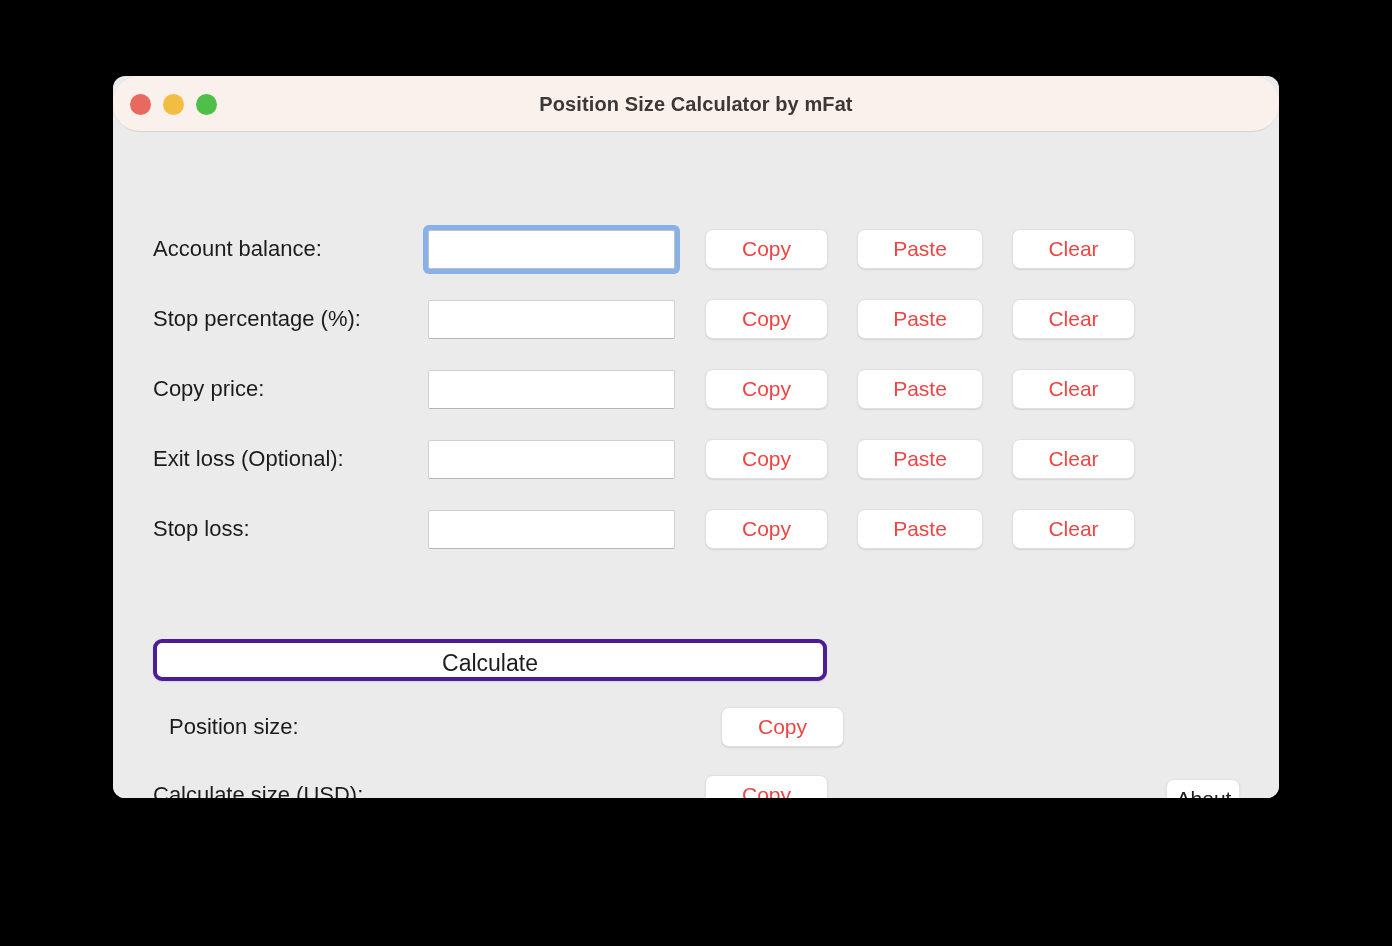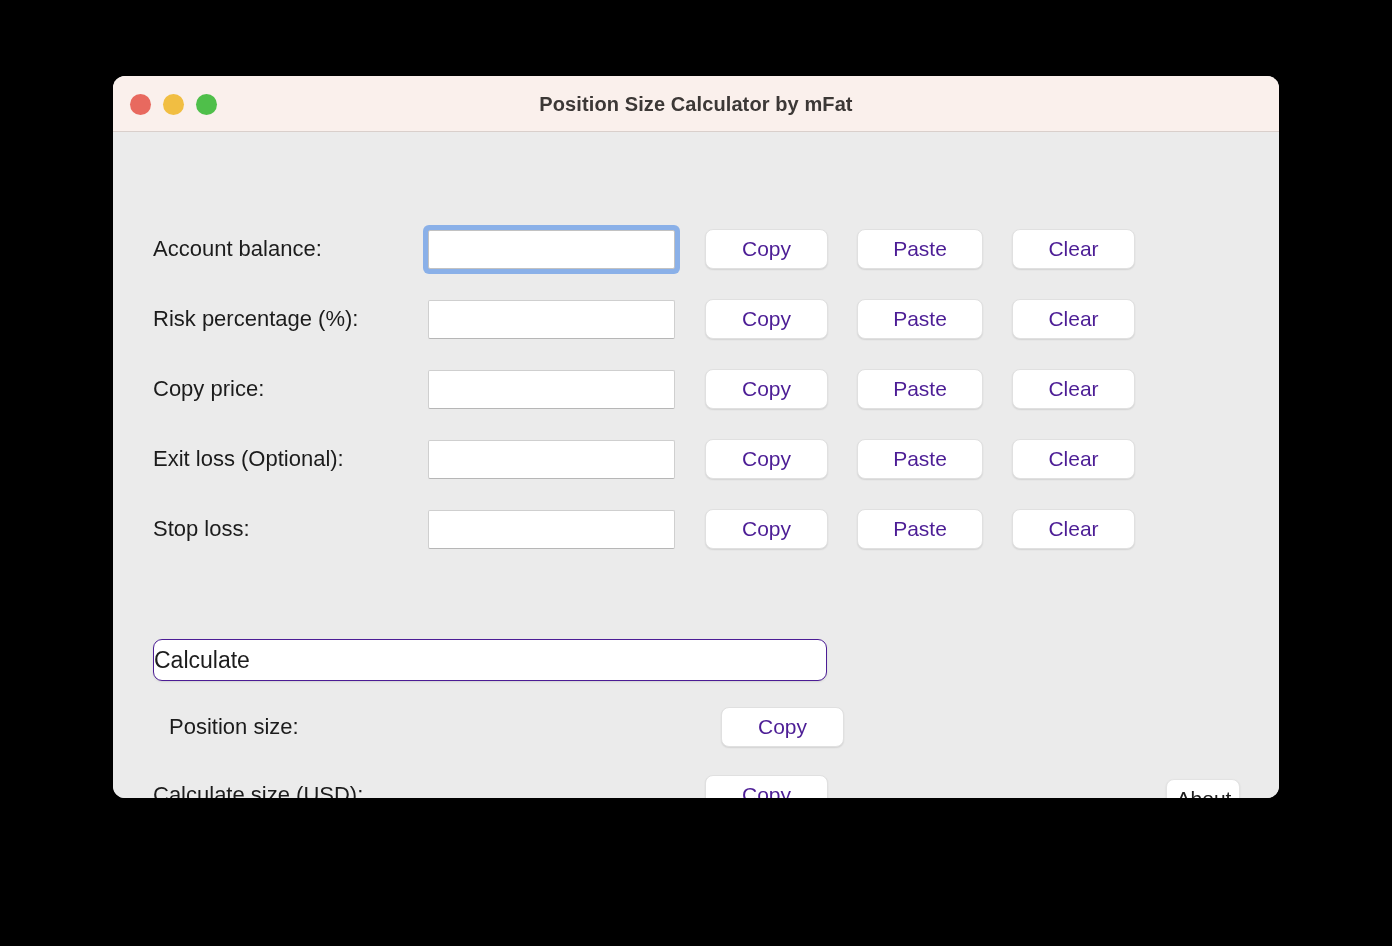--- a/index.html
+++ b/index.html
@@ -31,20 +31,21 @@
     overflow: hidden;
     box-shadow: 0 6px 26px rgba(0,0,0,0.55);
   }
 
   
   #titlebar {
     position: relative;
     height: 56px;
     background: #faf0ec;
     border-bottom: 1px solid #d9cfcb;
+    border-radius: 27px;
   }
 
   .traffic-lights {
     position: absolute;
     left: 17px;
     top: 0;
     height: 56px;
     display: flex;
     align-items: center;
     gap: 12px;
@@ -122,21 +123,21 @@
 
   .btn {
     position: absolute;
     top: 3px;
     height: 40px;
     background: #ffffff;
     border: 1px solid #e0e0e0;
     border-radius: 8px;
     font-family: "Liberation Sans", sans-serif;
     font-size: 21px;
-    color: #4c1d95;
+    color: #ef4444;
     cursor: default;
     box-shadow: 0 1px 1.5px rgba(0,0,0,0.10);
     padding: 0;
     line-height: 38px;
     text-align: center;
   }
 
   .btn-copy  { left: 592px; width: 123px; }
   .btn-paste { left: 744px; width: 126px; }
   .btn-clear { left: 899px; width: 123px; }
@@ -149,29 +150,29 @@
     height: 46px;
   }
 
   #calculate-button {
     position: absolute;
     left: 40px;
     top: 2px;
     width: 674px;
     height: 42px;
     background: #ffffff;
-    border: 1px solid #4c1d95;
+    border: 4px solid #4c1d95;
     border-radius: 9px;
     font-family: "Liberation Sans", sans-serif;
     font-size: 23px;
     color: #1c1c1c;
     cursor: default;
     box-shadow: 0 1px 2px rgba(0,0,0,0.10);
     line-height: 40px;
-    text-align: left;
+    text-align: center;
   }
 
   
   #about-button {
     position: absolute;
     left: 1053px;
     top: 647px;
     width: 74px;
     height: 40px;
     background: #ffffff;
@@ -216,21 +217,21 @@
 
       <div class="row" style="top:94px;">
         <span class="field-label">Account balance:</span>
         <input class="text-input focused" type="text" value="" style="">
         <button class="btn btn-copy">Copy</button>
         <button class="btn btn-paste">Paste</button>
         <button class="btn btn-clear">Clear</button>
       </div>
 
       <div class="row" style="top:164px;">
-        <span class="field-label">Risk percentage (%):</span>
+        <span class="field-label">Stop percentage (%):</span>
         <input class="text-input" type="text" value="" style="">
         <button class="btn btn-copy">Copy</button>
         <button class="btn btn-paste">Paste</button>
         <button class="btn btn-clear">Clear</button>
       </div>
 
       <div class="row" style="top:234px;">
         <span class="field-label">Copy price:</span>
         <input class="text-input" type="text" value="" style="">
         <button class="btn btn-copy">Copy</button>

